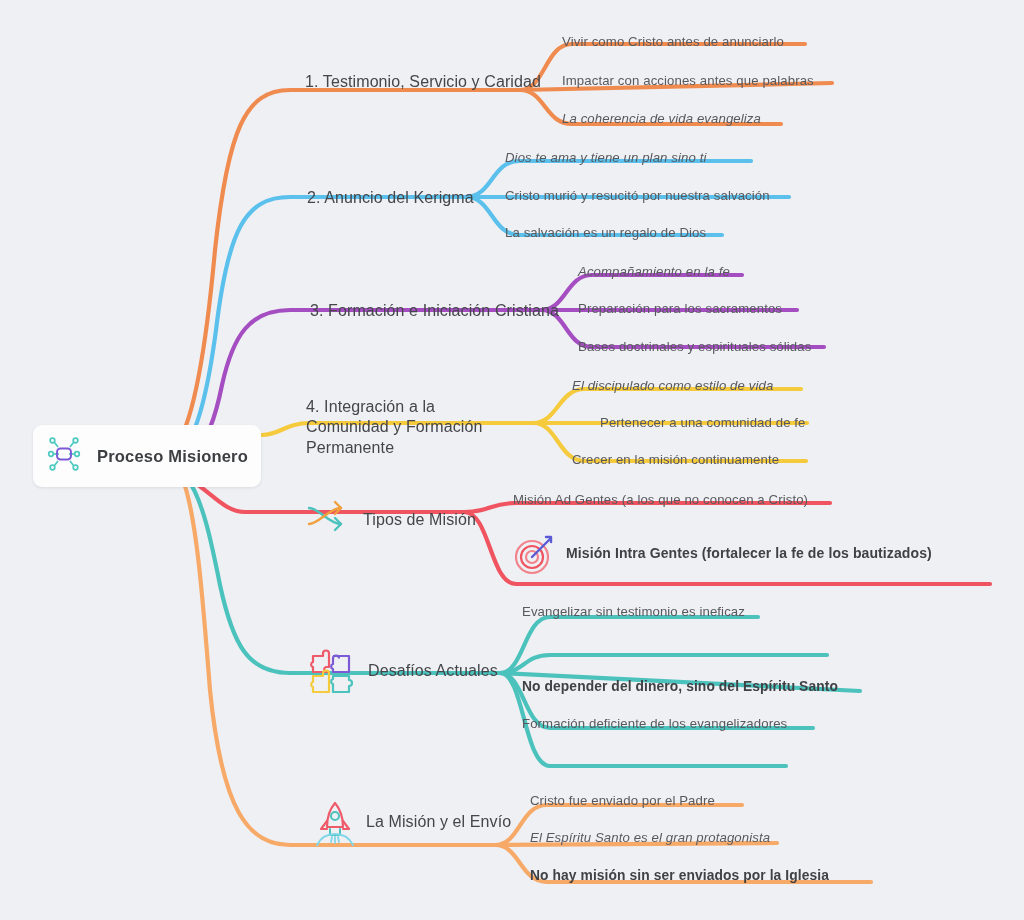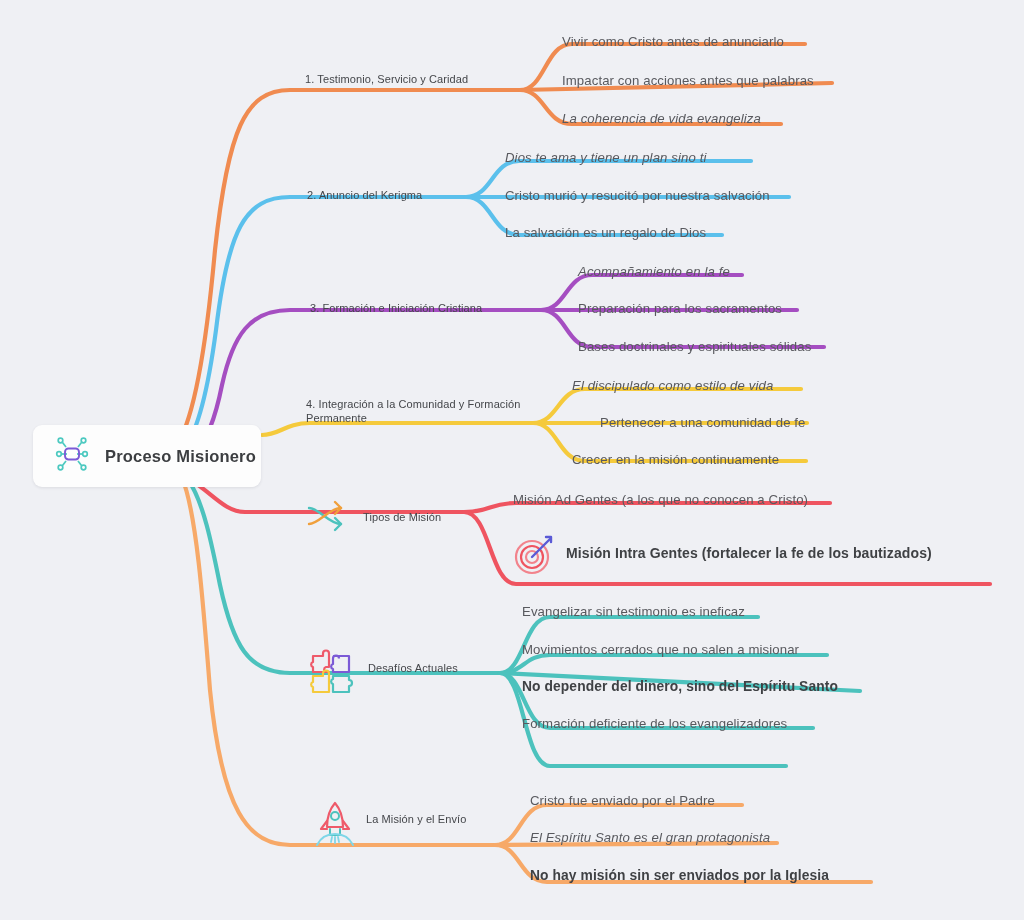--- a/index.html
+++ b/index.html
@@ -13,36 +13,36 @@
   #map{position:absolute;left:0;top:0;width:1024px;height:920px;}
   svg.edges{position:absolute;left:0;top:0;width:1024px;height:920px;pointer-events:none;}
   .lbl{
     position:absolute;
     color:#4d4d4f;
     font-size:13.5px;
     line-height:1.28;
     white-space:nowrap;
     letter-spacing:.1px;
   }
-  .lbl.l1{font-size:11px;color:#44464a;}
+  .lbl.l1{font-size:16px;color:#44464a;}
   .lbl.l2{font-size:13.2px;color:#58595e;}
   .lbl.ital{font-style:italic;}
   .lbl.bold{font-weight:bold;color:#3f4144;}
   .lbl.wrap{white-space:normal;width:215px;}
 
   
   #root-node{
     position:absolute;
     left:33px;top:425px;
     width:228px;height:62px;
     background:#fdfdfd;
     border-radius:9px;
     box-shadow:0 1px 3px rgba(40,40,60,.10);
     display:flex;align-items:center;
-    padding-left:16px;
+    padding-left:8px;
     box-sizing:border-box;
   }
   #root-node .rlabel{
     font-size:16.5px;font-weight:bold;color:#3c3e41;
     margin-left:10px;letter-spacing:.2px;
   }
   .icon{display:block;}
   .topic-icon{position:absolute;}
 </style>
 </head>
@@ -187,21 +187,20 @@
   <div class="lbl l2 ital" style="left:572px;top:378px;">El discipulado como estilo de vida</div>
   <div class="lbl l2" style="left:572px;top:415px;margin-left:28px;">Pertenecer a una comunidad de fe</div>
   <div class="lbl l2" style="left:572px;top:452px;">Crecer en la misión continuamente</div>
 
   <div class="lbl l1" style="left:363px;top:510px;">Tipos de Misión</div>
   <div class="lbl l2" style="left:513px;top:492px;">Misión Ad Gentes (a los que no conocen a Cristo)</div>
   <div class="lbl l2 bold" style="left:566px;top:545px;font-size:14px;">Misión Intra Gentes (fortalecer la fe de los bautizados)</div>
 
   <div class="lbl l1" style="left:368px;top:661px;">Desafíos Actuales</div>
   <div class="lbl l2" style="left:522px;top:604px;">Evangelizar sin testimonio es ineficaz</div>
-  <div class="lbl l2" style="left:522px;top:642px;">Movimientos cerrados que no salen a misionar</div>
   <div class="lbl l2 bold" style="left:522px;top:678px;font-size:13.8px;">No depender del dinero, sino del Espíritu Santo</div>
   <div class="lbl l2" style="left:522px;top:716px;">Formación deficiente de los evangelizadores</div>
 
   <div class="lbl l1" style="left:366px;top:812px;">La Misión y el Envío</div>
   <div class="lbl l2" style="left:530px;top:793px;">Cristo fue enviado por el Padre</div>
   <div class="lbl l2" style="left:530px;top:830px;font-style:italic;">El Espíritu Santo es el gran protagonista</div>
   <div class="lbl l2 bold" style="left:530px;top:867px;font-size:13.8px;">No hay misión sin ser enviados por la Iglesia</div>
 
 </div>
 

